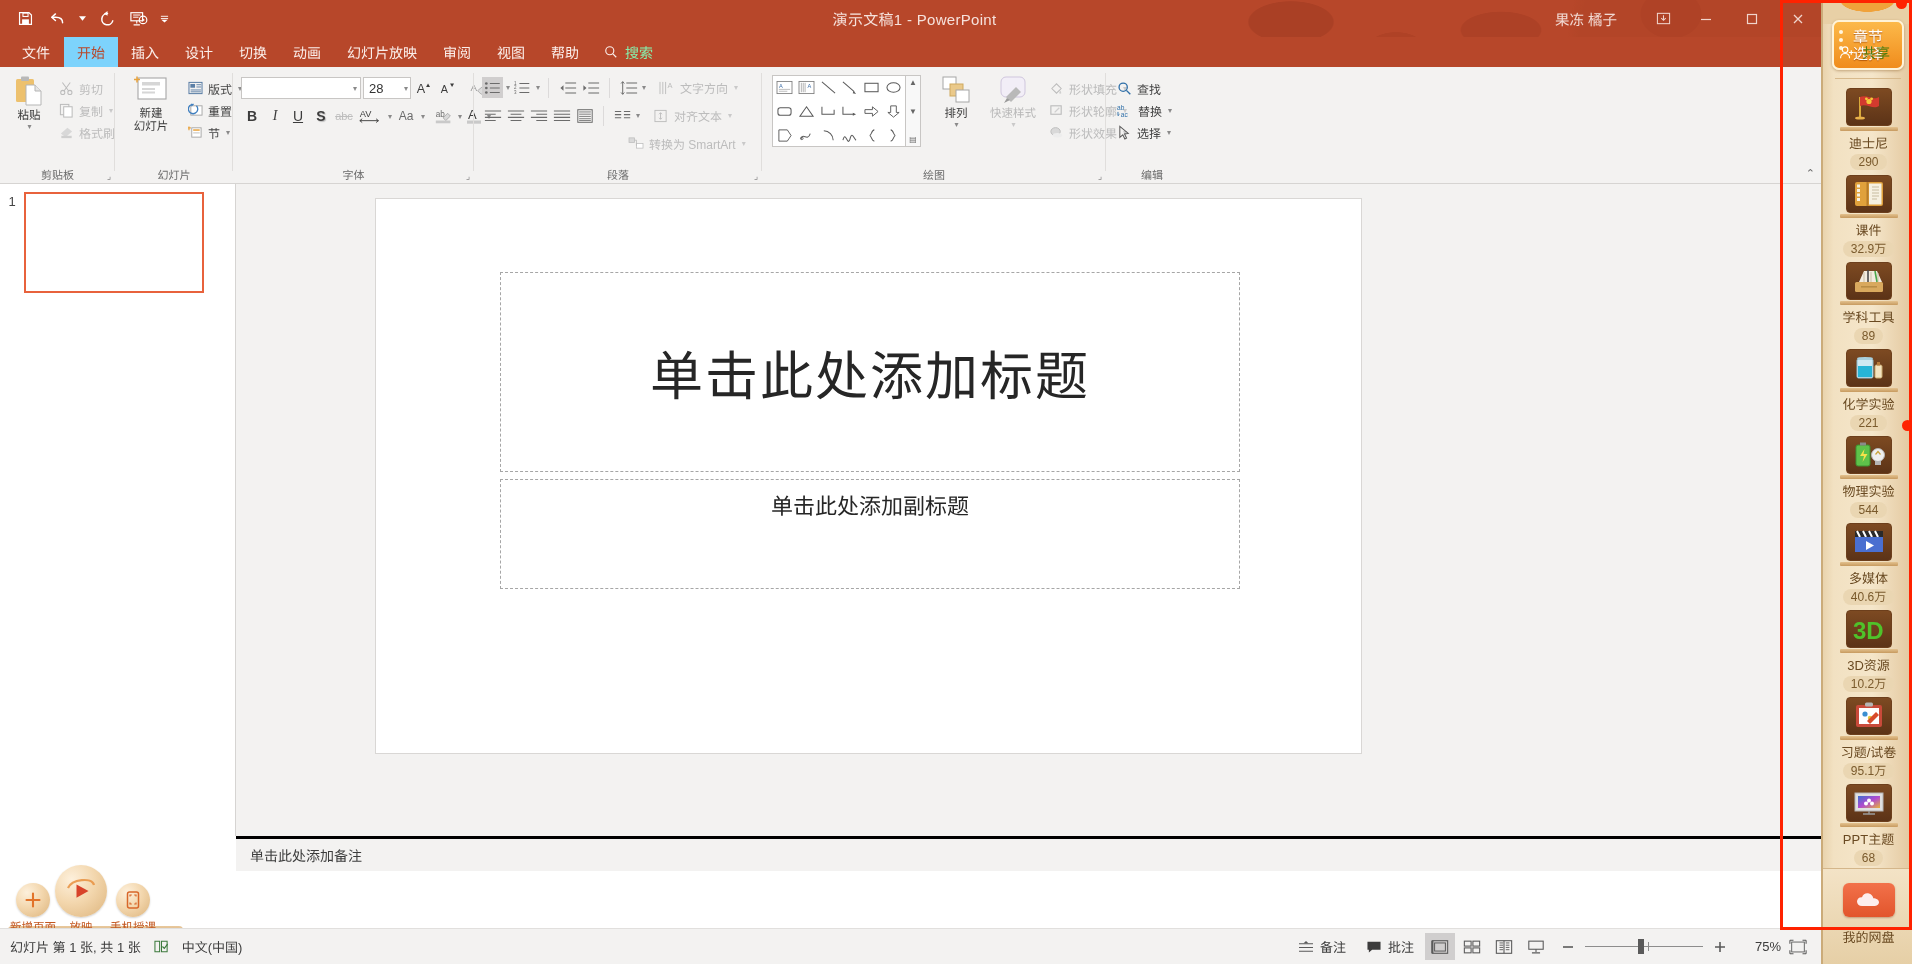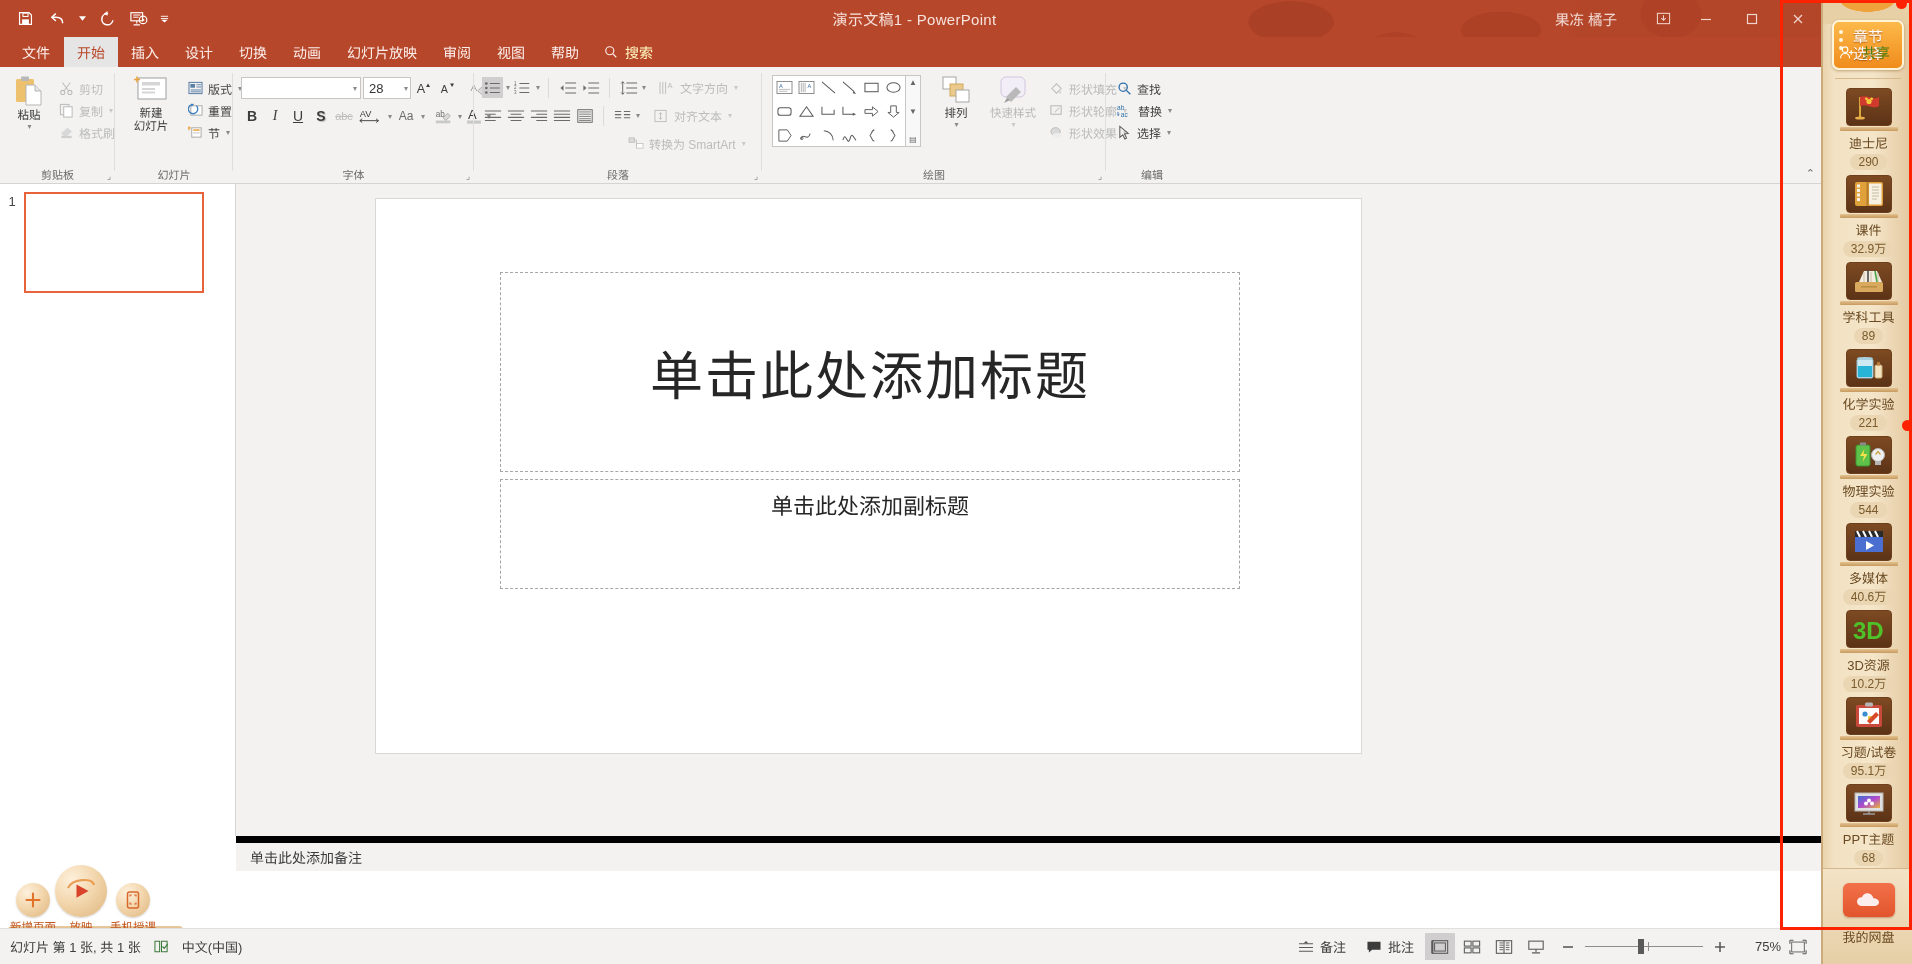--- a/index.html
+++ b/index.html
@@ -51,23 +51,23 @@
 
   
   .tabstrip {
     position: absolute; top: 37px; left: 0; width: 1912px; height: 30px;
     background: #b7472a; display: flex; align-items: flex-end; padding-left: 8px;
   }
   .tab {
     height: 30px; padding: 0 13px; display: flex; align-items: center;
     color: #fbeeea; font-size: 14px; white-space: nowrap; cursor: default;
   }
-  .tab.active { background: #e5e5e5; color: #b7472a; }
+  .tab.active { background: #7dd3fc; color: #b7472a; }
   .tab.file { padding: 0 14px; }
-  .search-tab { display: flex; align-items: center; gap: 7px; padding: 0 12px; height: 30px; color: #fef9c3; font-size: 14px; }
+  .search-tab { display: flex; align-items: center; gap: 7px; padding: 0 12px; height: 30px; color: #86efac; font-size: 14px; }
   .share-btn {
     position: absolute; right: 22px; top: 37px; height: 30px;
     display: flex; align-items: center; gap: 6px; color: #4d7c0f; font-size: 14px;
     z-index: 5;
   }
 
   
   .ribbon {
     position: absolute; top: 67px; left: 0; width: 1821px; height: 117px;
     background: #f3f2f1; border-bottom: 1px solid #d6d4d2;
@@ -141,21 +141,21 @@
     position: absolute; border: 1px dashed #a6a6a6;
     display: flex; align-items: center; justify-content: center;
     color: #262626;
   }
   .ph-title { left: 124px; top: 73px; width: 740px; height: 200px; font-size: 53px; letter-spacing: 2px; }
   .ph-sub { left: 124px; top: 280px; width: 740px; height: 110px; font-size: 22px; align-items: flex-start; padding-top: 8px;}
 
   
   .notespane {
     position: absolute; left: 236px; right: 91px; bottom: 93px; height: 35px;
-    background: #f3f2f1; border-top: 7px solid #000000;
+    background: #f3f2f1; border-top: 3px solid #000000;
     display: flex; align-items: center; padding-left: 14px;
     font-size: 14px; color: #3c3c3c;
   }
 
   
   .woodbar {
     position: absolute; left: 0; bottom: 20px; width: 236px; height: 65px;
     background: #fff;
     text-align: right;
   }

